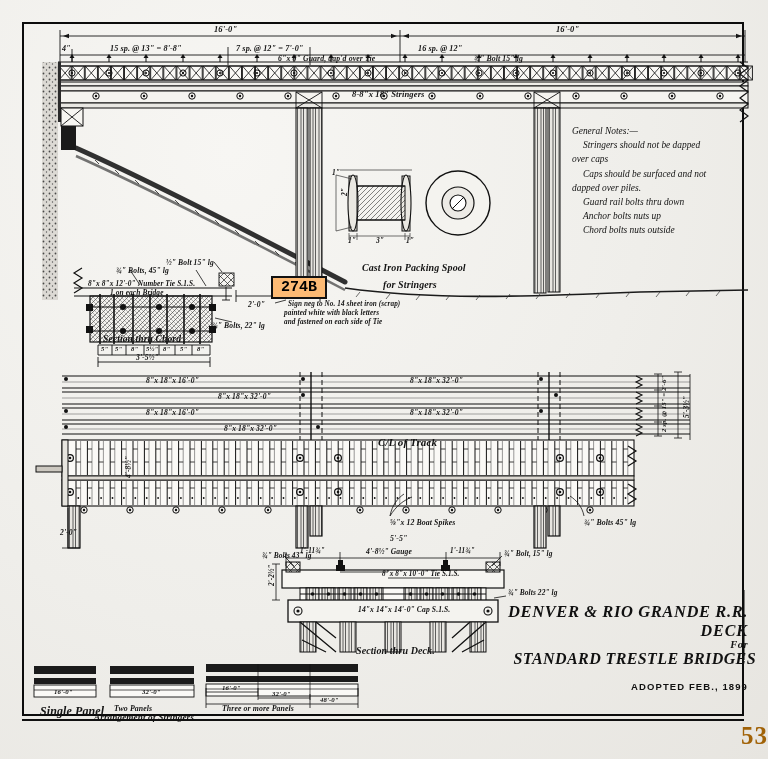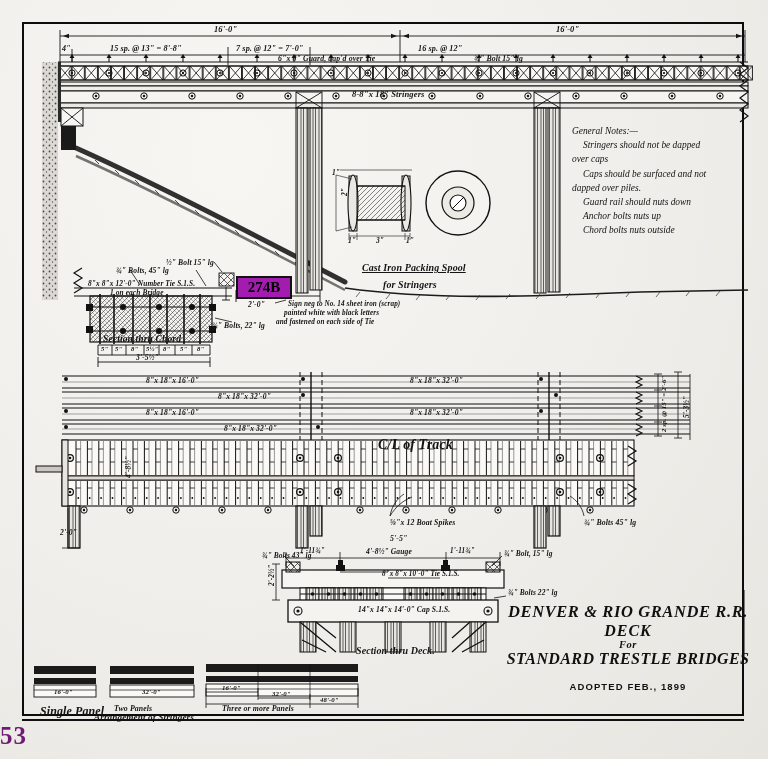--- a/index.html
+++ b/index.html
@@ -28,33 +28,33 @@
     font-family:"Liberation Serif",serif;
     font-style:italic;
     font-weight:700;
     white-space:nowrap;
     color:#141414;
     letter-spacing:.1px;
     line-height:1.22;
   }
   svg{position:absolute;left:0;top:0;}
   #pageno{
-    position:absolute;left:0;right:0;top:722px;text-align:left;
+    position:absolute;left:0;right:0;top:722px;text-align:right;
     font-family:"Liberation Serif",serif;font-weight:700;font-size:25px;
-    color:#701a75;letter-spacing:1px;
+    color:#a16207;letter-spacing:1px;
   }
   #pagerule{position:absolute;left:22px;top:719px;width:722px;height:2px;background:#111;}
   .sign{
     position:absolute;
-    border:2px solid #111;background:#a21caf;
-    font-family:Liberation Serif, serif;font-weight:700;font-style:normal;
+    border:2px solid #111;background:#fdba74;
+    font-family:Liberation Mono, monospace;font-weight:700;font-style:normal;
     display:flex;align-items:center;justify-content:center;
-    letter-spacing:0px;color:#000;
+    letter-spacing:0px;color:#000;margin-left:35px;
   }
-  .tblock{position:absolute;text-align:center;font-style:italic;font-weight:700;}
+  .tblock{position:absolute;text-align:right;font-style:italic;font-weight:700;}
   .tb1{font-size:16.5px;letter-spacing:.6px;}
   .tb2{font-size:16px;letter-spacing:1px;}
   .tb3{font-size:10.5px;letter-spacing:.5px;}
   .tb4{font-size:16px;letter-spacing:.4px;}
   .tb5{font-family:"Liberation Sans",sans-serif;font-style:normal;font-weight:700;
        font-size:9.5px;letter-spacing:1.1px;}
   .notes{position:absolute;font-style:italic;font-weight:400;font-size:9.4px;line-height:14.2px;}
   .notes .hdr{margin-left:0;}
   .notes .ln{margin-left:11px;}
 </style>
@@ -1166,60 +1166,60 @@
 <div class="lbl" style="left:278px;top:54px;font-size:7.8px;">6"x 8" Guard, dap'd over Tie</div>
 <div class="lbl" style="left:474px;top:54px;font-size:7.8px;">¾" Bolt 15" lg</div>
 <div class="lbl" style="left:352px;top:89px;font-size:8.6px;">8-8"x 18" Stringers</div>
 
 <div class="notes" style="left:572px;top:124px;">
   <div class="hdr">General Notes:—</div>
   <div class="ln">Stringers should not be dapped</div>
   <div class="ln" style="margin-left:0;">over caps</div>
   <div class="ln">Caps should be surfaced and not</div>
   <div class="ln" style="margin-left:0;">dapped over piles.</div>
-  <div class="ln">Guard rail should nuts down</div>
+  <div class="ln">Guard rail bolts thru down</div>
   <div class="ln">Anchor bolts nuts up</div>
   <div class="ln">Chord bolts nuts outside</div>
 </div>
 
-<div class="lbl" style="left:362px;top:262px;font-size:10px;text-decoration:underline;">Cast Iron Packing Spool</div>
+<div class="lbl" style="left:362px;top:262px;font-size:10px;">Cast Iron Packing Spool</div>
 <div class="lbl" style="left:383px;top:279px;font-size:10px;">for Stringers</div>
 <div class="lbl" style="left:340px;top:196px;font-size:7.5px;transform:rotate(-90deg);transform-origin:left top;">2"</div>
 <div class="lbl" style="left:348px;top:236px;font-size:7.5px;">1"</div>
 <div class="lbl" style="left:376px;top:236px;font-size:7.5px;">3"</div>
 <div class="lbl" style="left:406px;top:236px;font-size:7.5px;">1"</div>
 <div class="lbl" style="left:332px;top:168px;font-size:7.5px;">1"</div>
 
 <div class="lbl" style="left:103px;top:333px;font-size:9.6px;text-align:right;">Section thru Chord</div>
 <div class="lbl" style="left:116px;top:266px;font-size:7.6px;">¾" Bolts, 45" lg</div>
 <div class="lbl" style="left:166px;top:258px;font-size:7.6px;">½" Bolt 15" lg</div>
 <div class="lbl" style="left:212px;top:321px;font-size:7.6px;">¾" Bolts, 22" lg</div>
 <div class="lbl" style="left:88px;top:279px;font-size:7.4px;">8"x 8"x 12'-0" Number Tie S.1.S.</div>
 <div class="lbl" style="left:110px;top:288px;font-size:7.4px;">1 on each Bridge</div>
 <div class="sign" style="left:236px;top:276px;width:52px;height:19px;font-size:15px;">274B</div>
 <div class="lbl" style="left:248px;top:300px;font-size:7.6px;">2'-0"</div>
 <div class="lbl" style="left:288px;top:300px;font-size:7.2px;">Sign neg to No. 14 sheet iron (scrap)</div>
 <div class="lbl" style="left:284px;top:309px;font-size:7.2px;text-align:center;">painted white with black letters</div>
-<div class="lbl" style="left:276px;top:318px;font-size:7.2px;">and fastened on each side of Tie</div>
+<div class="lbl" style="left:284px;top:318px;font-size:7.2px;">and fastened on each side of Tie</div>
 <div class="lbl" style="left:101px;top:345px;font-size:6.6px;">5"</div>
 <div class="lbl" style="left:115px;top:345px;font-size:6.6px;">5"</div>
 <div class="lbl" style="left:131px;top:345px;font-size:6.6px;">8"</div>
 <div class="lbl" style="left:146px;top:345px;font-size:6.6px;">5½"</div>
 <div class="lbl" style="left:163px;top:345px;font-size:6.6px;">8"</div>
 <div class="lbl" style="left:180px;top:345px;font-size:6.6px;">5"</div>
 <div class="lbl" style="left:197px;top:345px;font-size:6.6px;">8"</div>
 <div class="lbl" style="left:136px;top:353px;font-size:7.6px;">3'-5½"</div>
 
 <div class="lbl" style="left:146px;top:376px;font-size:7.6px;">8"x 18"x 16'-0"</div>
 <div class="lbl" style="left:410px;top:376px;font-size:7.6px;">8"x 18"x 32'-0"</div>
 <div class="lbl" style="left:218px;top:392px;font-size:7.6px;">8"x 18"x 32'-0"</div>
 <div class="lbl" style="left:146px;top:408px;font-size:7.6px;">8"x 18"x 16'-0"</div>
 <div class="lbl" style="left:410px;top:408px;font-size:7.6px;">8"x 18"x 32'-0"</div>
 <div class="lbl" style="left:224px;top:424px;font-size:7.6px;">8"x 18"x 32'-0"</div>
-<div class="lbl" style="left:366px;top:436px;font-size:14px;padding-left:12px;">C/L of Track</div>
+<div class="lbl" style="left:366px;top:436px;font-size:11px;padding-left:12px;">C/L of Track</div>
 <div class="lbl" style="left:660px;top:432px;font-size:6.8px;transform:rotate(-90deg);transform-origin:left top;">2 sp. @ 15" = 2'-6"</div>
 <div class="lbl" style="left:682px;top:418px;font-size:7.4px;transform:rotate(-90deg);transform-origin:left top;">5'-3½"</div>
 <div class="lbl" style="left:124px;top:478px;font-size:7.4px;transform:rotate(-90deg);transform-origin:left top;">4'-8½"</div>
 <div class="lbl" style="left:390px;top:518px;font-size:7.8px;">⅝"x 12 Boat Spikes</div>
 <div class="lbl" style="left:584px;top:518px;font-size:7.8px;">¾" Bolts 45" lg</div>
 <div class="lbl" style="left:60px;top:528px;font-size:7.6px;">2'-0"</div>
 <div class="lbl" style="left:390px;top:534px;font-size:7.8px;">5'-5"</div>
 
 <div class="lbl" style="left:356px;top:645px;font-size:10px;">Section thru Deck.</div>
 <div class="lbl" style="left:366px;top:547px;font-size:7.6px;">4'-8½" Gauge</div>

